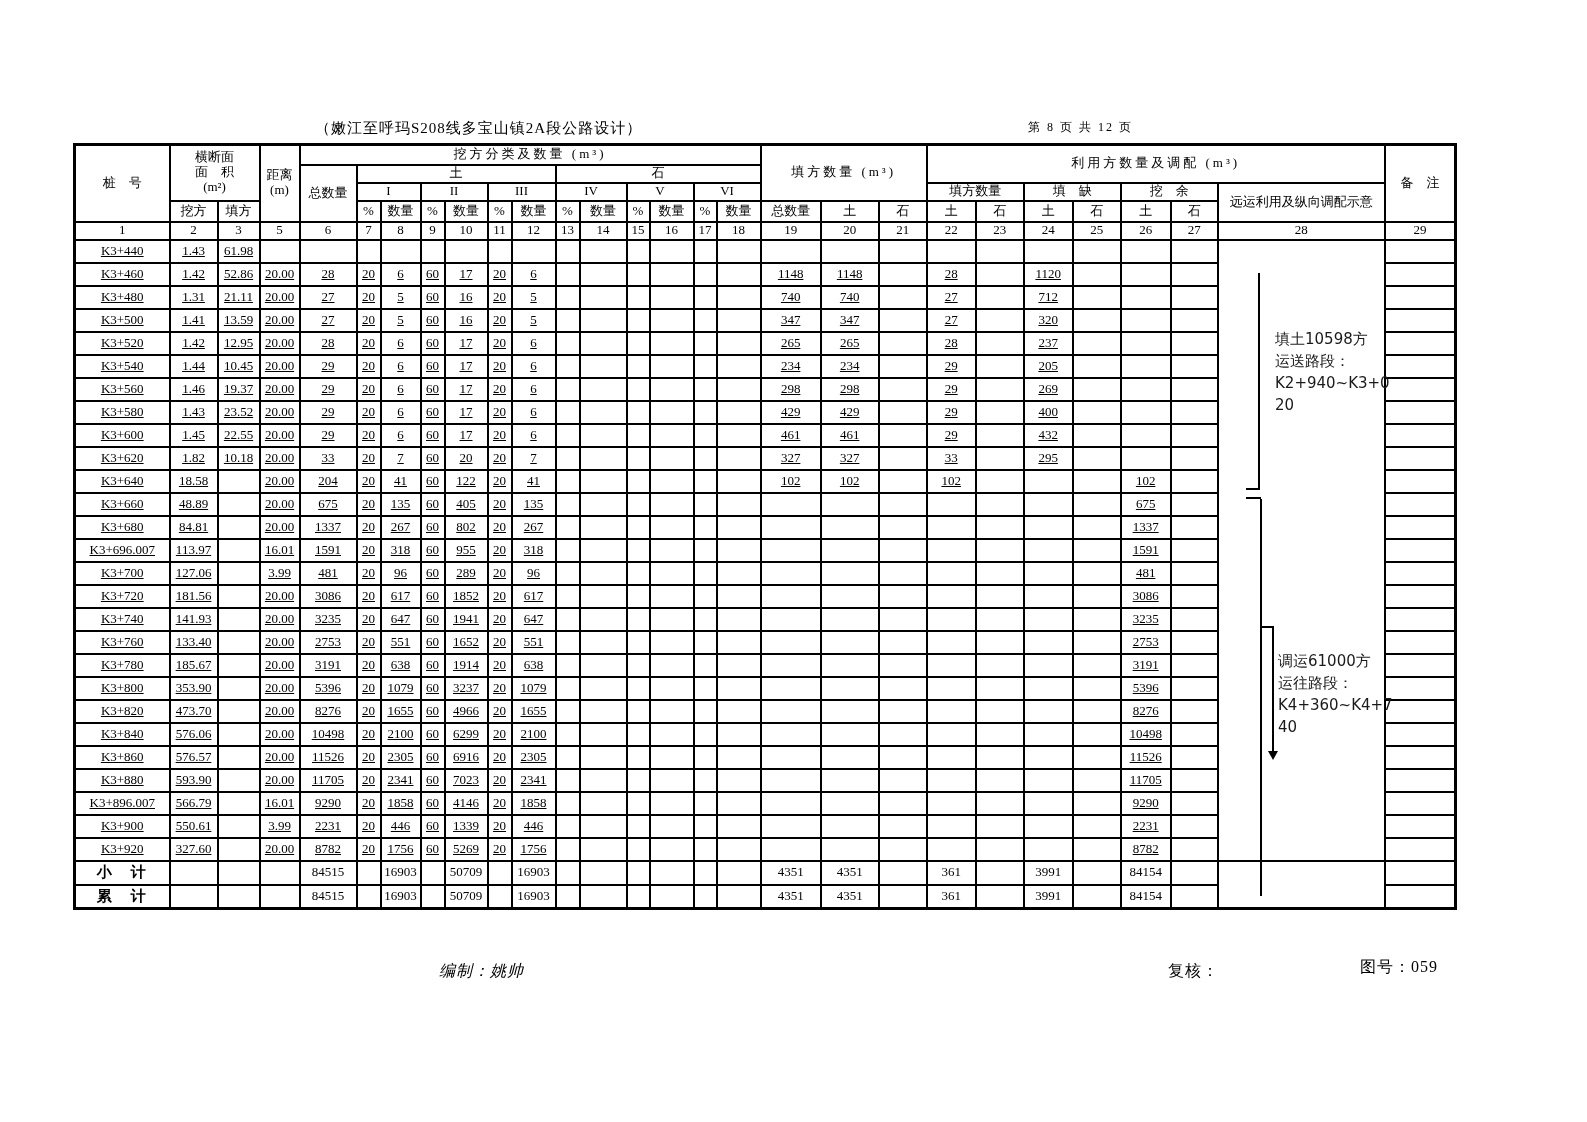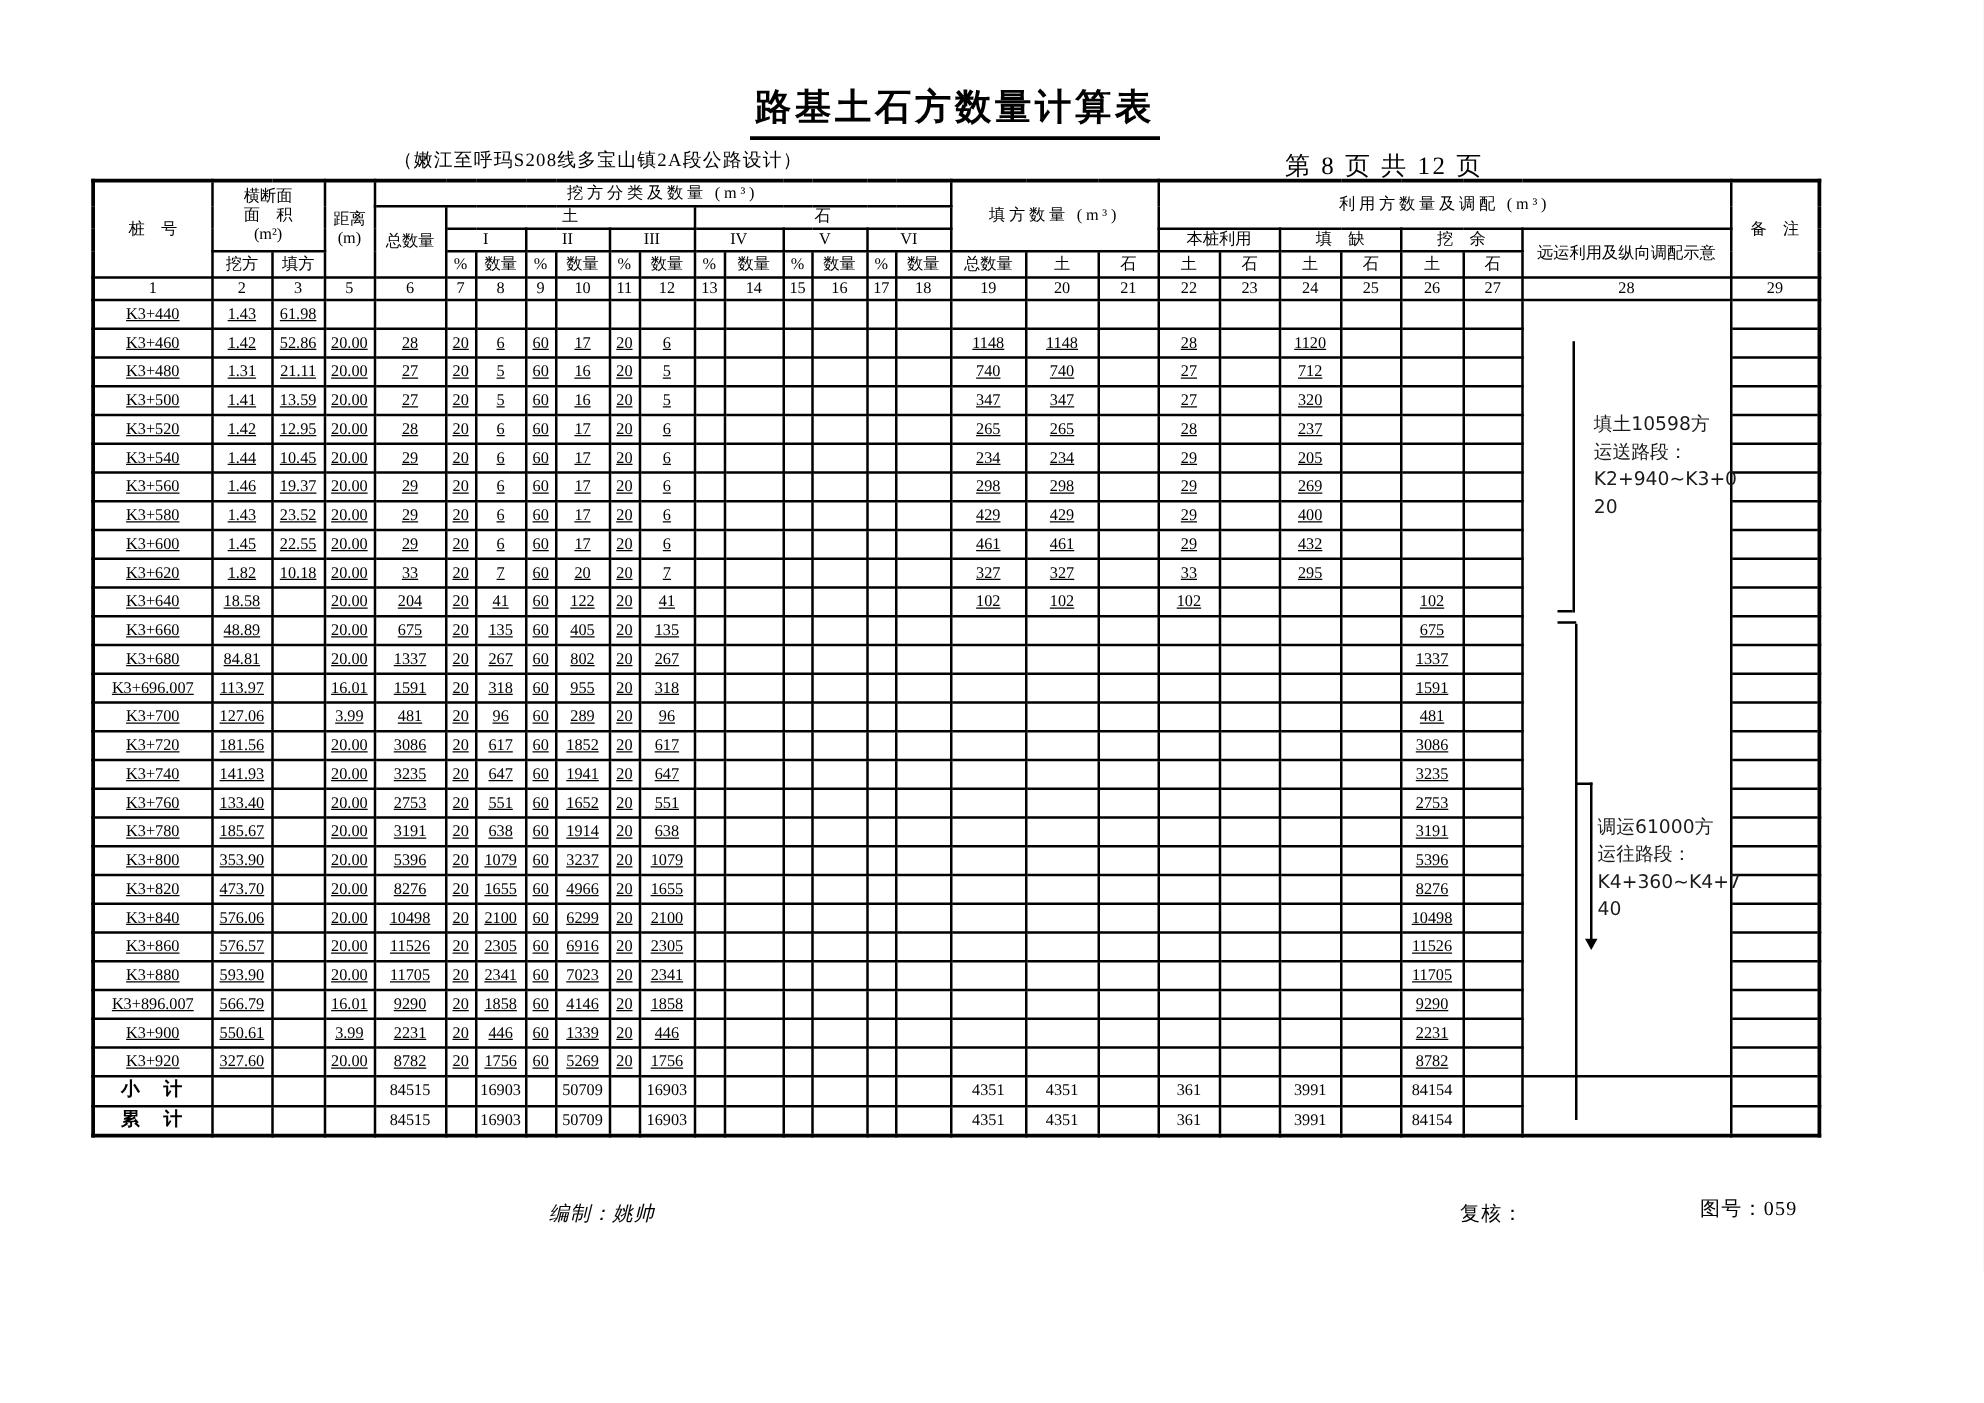--- a/index.html
+++ b/index.html
@@ -4,21 +4,21 @@
 <style>
   html,body{margin:0;padding:0;background:#e8e8e8;}
   .sheet{position:relative;width:1587px;height:1122px;background:#ffffff;overflow:hidden;
          font-family:"Liberation Serif","DejaVu Serif",serif;color:#000;}
   
   .title-wrap{position:absolute;left:73px;top:66px;width:1382px;text-align:center;}
   .title{display:inline-block;font-family:"DejaVu Sans","Liberation Sans",sans-serif;
          font-weight:700;font-size:29px;letter-spacing:3px;
          border-bottom:3px solid #000;padding:0 4px 3px 4px;}
   .subtitle{position:absolute;left:315px;top:119px;font-size:15px;letter-spacing:1px;}
-  .pageinfo{position:absolute;left:1028px;top:119px;font-size:20px;letter-spacing:2px;}
+  .pageinfo{position:absolute;left:1028px;top:119px;font-size:12px;letter-spacing:2px;}
   
   table.calc{position:absolute;left:73px;top:143px;width:1382px;
              border-collapse:collapse;table-layout:fixed;}
   table.calc th,table.calc td{border:2px solid #000;padding:0;margin:0;
              text-align:center;vertical-align:middle;
              font-family:"Liberation Serif","DejaVu Serif",serif;
              font-size:13px;font-weight:normal;line-height:1.15;
              overflow:hidden;white-space:nowrap;}
   table.calc{border:3px solid #000;}
   tr.hA{height:20px;} tr.hB{height:18px;} tr.hC{height:18px;} tr.hD{height:21px;}
@@ -44,23 +44,20 @@
   .footer-item{position:absolute;font-size:16px;letter-spacing:1px;}
   .f-compiler{left:439px;top:961px;font-style:italic;}
   .f-reviewer{left:1168px;top:961px;}
   .f-drawing{left:1360px;top:957px;}
 </style>
 </head>
 <body>
 
 <div class="sheet">
 
-  <div class="title-wrap">
-    <span class="title">路基土石方数量计算表</span>
-  </div>
   <div class="subtitle">（嫩江至呼玛S208线多宝山镇2A段公路设计）</div>
   <div class="pageinfo">第 8 页    共 12 页</div>
 
   <table class="calc">
     <colgroup id="cols">
         <col style="width: 95px;">
         <col style="width: 48px;">
         <col style="width: 42px;">
         <col style="width: 40px;">
         <col style="width: 57px;">
@@ -110,21 +107,21 @@
         <th colspan="6" class="hd">土</th>
         <th colspan="6" class="hd">石</th>
       </tr>
       <tr class="hC">
         <th colspan="2" class="hd">I</th>
         <th colspan="2" class="hd">II</th>
         <th colspan="2" class="hd">III</th>
         <th colspan="2" class="hd">IV</th>
         <th colspan="2" class="hd">V</th>
         <th colspan="2" class="hd">VI</th>
-        <th colspan="2" class="hd">本桩利用</th>
+        <th colspan="2" class="hd">填方数量</th>
         <th colspan="2" class="hd">填　缺</th>
         <th colspan="2" class="hd">挖　余</th>
         <th rowspan="2" class="haul-hd">远运利用及纵向调配示意</th>
       </tr>
       <tr class="hD">
         <th class="hd">挖方</th>
         <th class="hd">填方</th>
         <th class="hd">%</th>
         <th class="hd">数量</th>
         <th class="hd">%</th>

